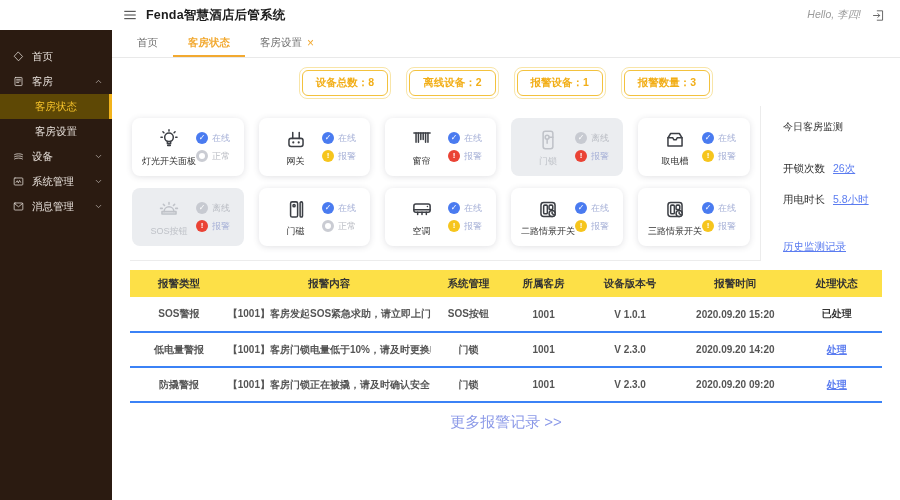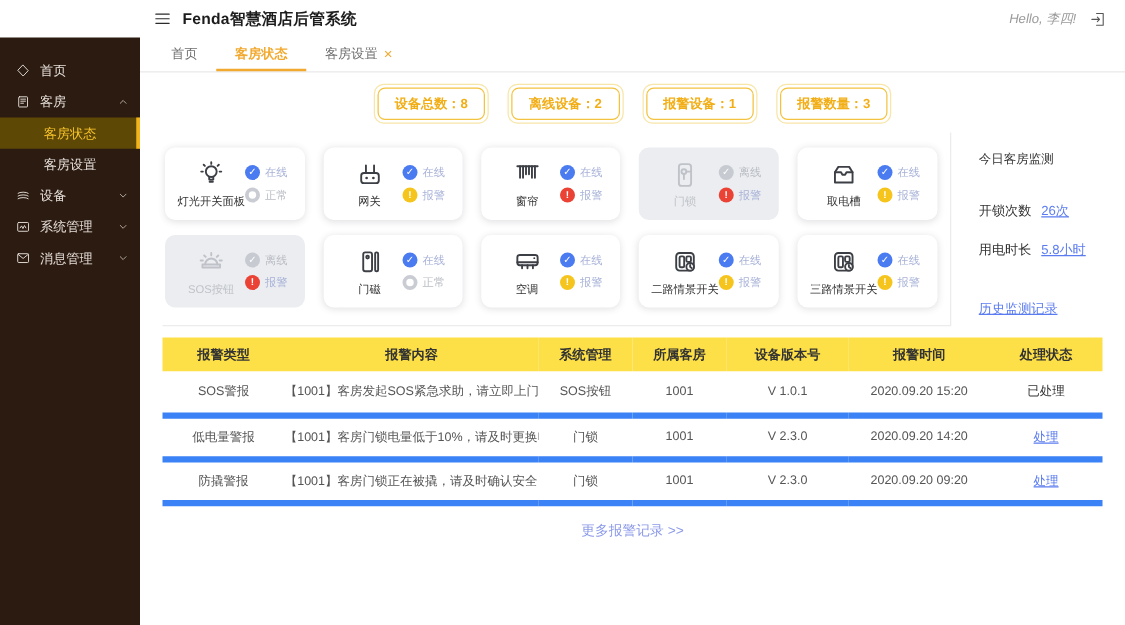--- a/index.html
+++ b/index.html
@@ -64,27 +64,27 @@
   .mon-title { font-size:10px; color:#333; margin-bottom:28px; }
   .mon-row { font-size:10.5px; color:#333; margin-bottom:17px; white-space:nowrap; }
   .mon-link, .mon-history { color:#5b7cf0; text-decoration:underline; cursor:pointer; }
   .mon-link { margin-left:8px; }
   .mon-history { display:inline-block; margin-top:16px; font-size:10.5px; }
 
   
   table.alarms { width:100%; border-collapse:collapse; table-layout:fixed; margin-top:9px; }
   table.alarms thead tr { background:#fde047; height:27px; }
   table.alarms th { font-size:10.5px; font-weight:bold; color:#333; text-align:center; }
-  table.alarms tbody tr { height:35px; border-bottom:5px solid #3b82f6; }
+  table.alarms tbody tr { height:35px; border-bottom:2px solid #3b82f6;font-weight:bold; }
   table.alarms td { font-size:10px; color:#555; text-align:center; white-space:nowrap; overflow:hidden; }
   .status-done { color:#333; }
   .status-link { color:#5b7cf0; text-decoration:underline; cursor:pointer; }
 
   .more-row { text-align:center; margin-top:10px; }
-  .more-link { font-size:11px; color:#8b99e8; cursor:pointer; }
+  .more-link { font-size:15px; color:#8b99e8; cursor:pointer; }
 </style>
 </head>
 <body>
 
 <div class="app">
 
   <div class="header">
     <span class="hamburger">
         <svg viewBox="0 0 24 24" fill="none" stroke="currentColor" stroke-width="1.4" stroke-linecap="round" stroke-linejoin="round">
           <path d="M4 6.5h16M4 12h16M4 17.5h16"></path>

